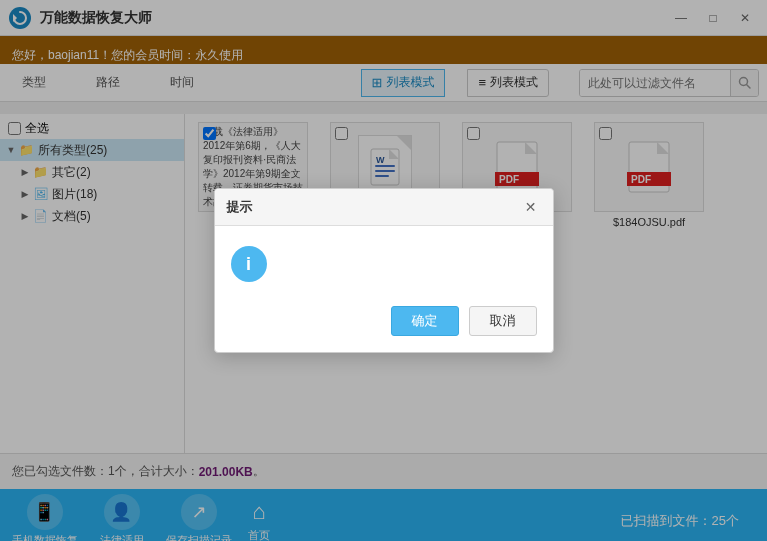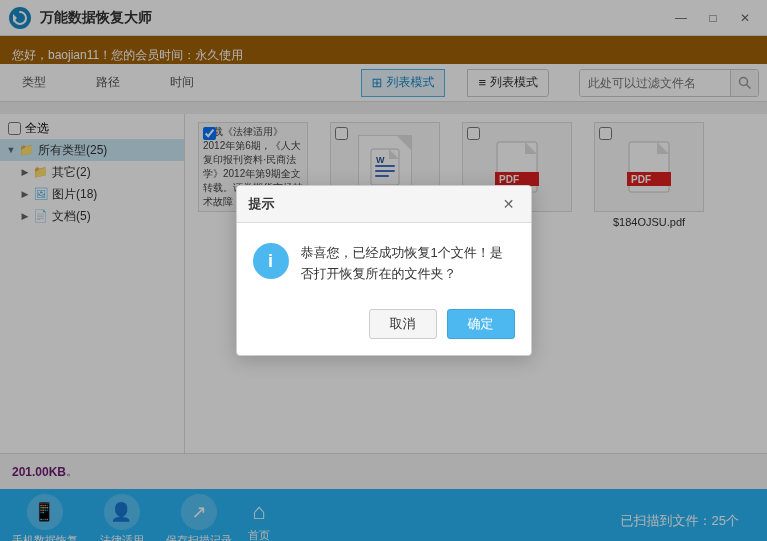--- a/index.html
+++ b/index.html
@@ -322,21 +322,21 @@
       background: rgba(0,0,0,0.3);
       display: flex;
       align-items: center;
       justify-content: center;
       z-index: 100;
     }
     .dialog {
       background: #fff;
       border: 1px solid #ccc;
       border-radius: 4px;
-      width: 296px;
+      width: 340px;
       box-shadow: 0 4px 20px rgba(0,0,0,0.2);
     }
     .dialog-title-bar {
       background: #f5f5f5;
       border-bottom: 1px solid #ddd;
       padding: 8px 12px;
       display: flex;
       align-items: center;
       justify-content: space-between;
       border-radius: 4px 4px 0 0;
@@ -540,20 +540,21 @@
             </div>
           </div>
           <div class="file-name">$184OJSU.pdf</div>
         </div>
 
       </div>
     </div>
   </div>
 
   <div class="status-bar">
+    <span>您已勾选文件数：1个，合计大小：</span>
     <span class="highlight">201.00KB</span>
     <span>。</span>
   </div>
 
   <div class="bottom-bar">
     <div class="bottom-btn">
       <div class="bottom-btn-icon">📱</div>
       <span>手机数据恢复</span>
     </div>
     <div class="bottom-btn">
@@ -575,22 +576,21 @@
   <div class="overlay">
     <div class="dialog">
       <div class="dialog-title-bar">
         <span class="dialog-title">提示</span>
         <button class="dialog-close">✕</button>
       </div>
       <div class="dialog-body">
         <div class="dialog-info-icon">
           <span>i</span>
         </div>
-        <div class="dialog-msg">恭喜您，已经成功恢复1个文件！是否打开恢复所在的文件夹？</div>
       </div>
       <div class="dialog-footer">
+        <button class="dialog-btn primary">确定</button>
         <button class="dialog-btn">取消</button>
-        <button class="dialog-btn primary">确定</button>
       </div>
     </div>
   </div>
 
 </div>
 
 </body></html>

